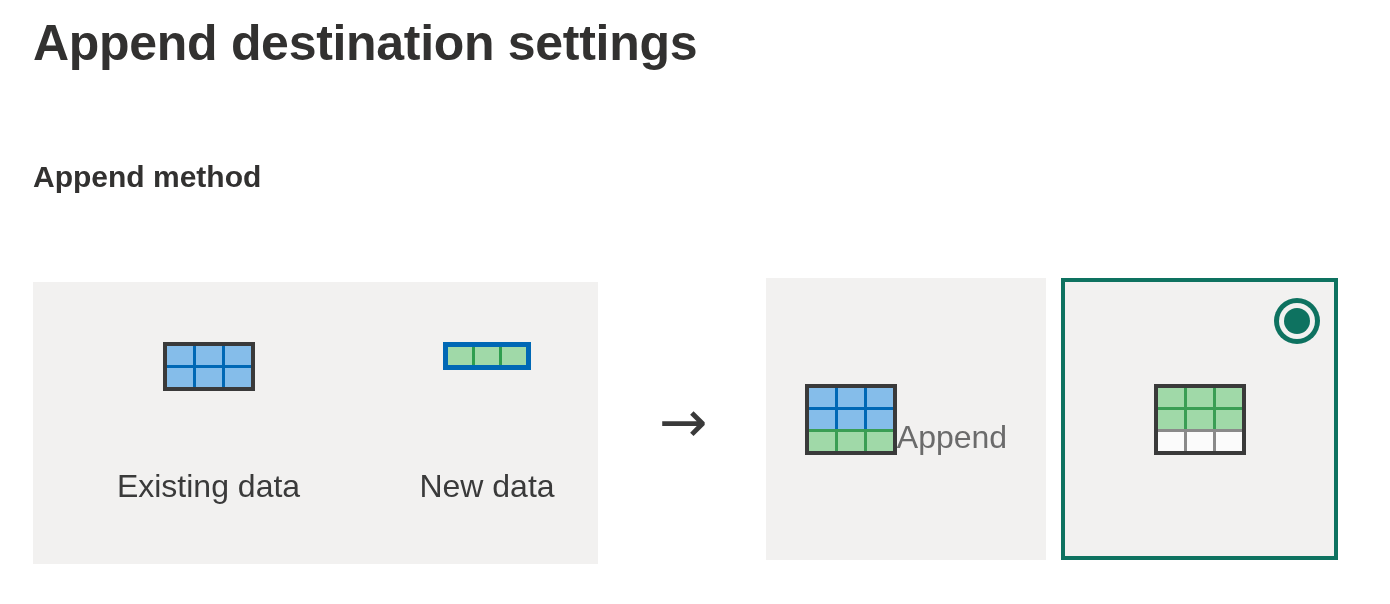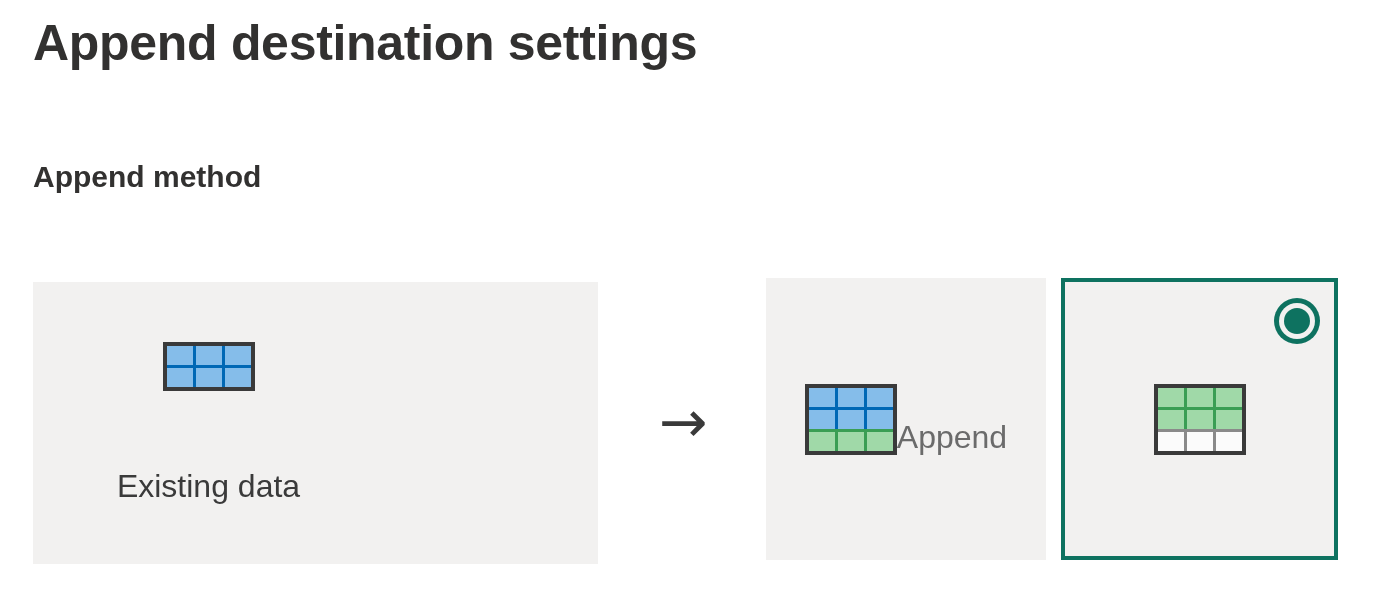--- a/index.html
+++ b/index.html
@@ -242,20 +242,30 @@
           <div class="gcell"></div>
           <div class="gcell"></div>
         <div class="gcell"></div>
           <div class="gcell"></div>
           <div class="gcell"></div>
       </div>
     </div>
     <div class="opt-label">Existing data</div>
   </div>
 
+  <div class="opt opt-new">
+    <div class="opt-icon-slot">
+      <div class="grid-glyph glyph-new">
+        <div class="gcell"></div>
+          <div class="gcell"></div>
+          <div class="gcell"></div>
+      </div>
+    </div>
+    <div class="opt-label">New data</div>
+  </div>
 
 </div>
 
 <div class="flow-arrow">→</div>
 
 <div class="panel panel-append">
   <div class="card-inner">
     <div class="card-icon-slot">
       <div class="grid-glyph glyph-append">
         <div class="blue-bg"></div>

